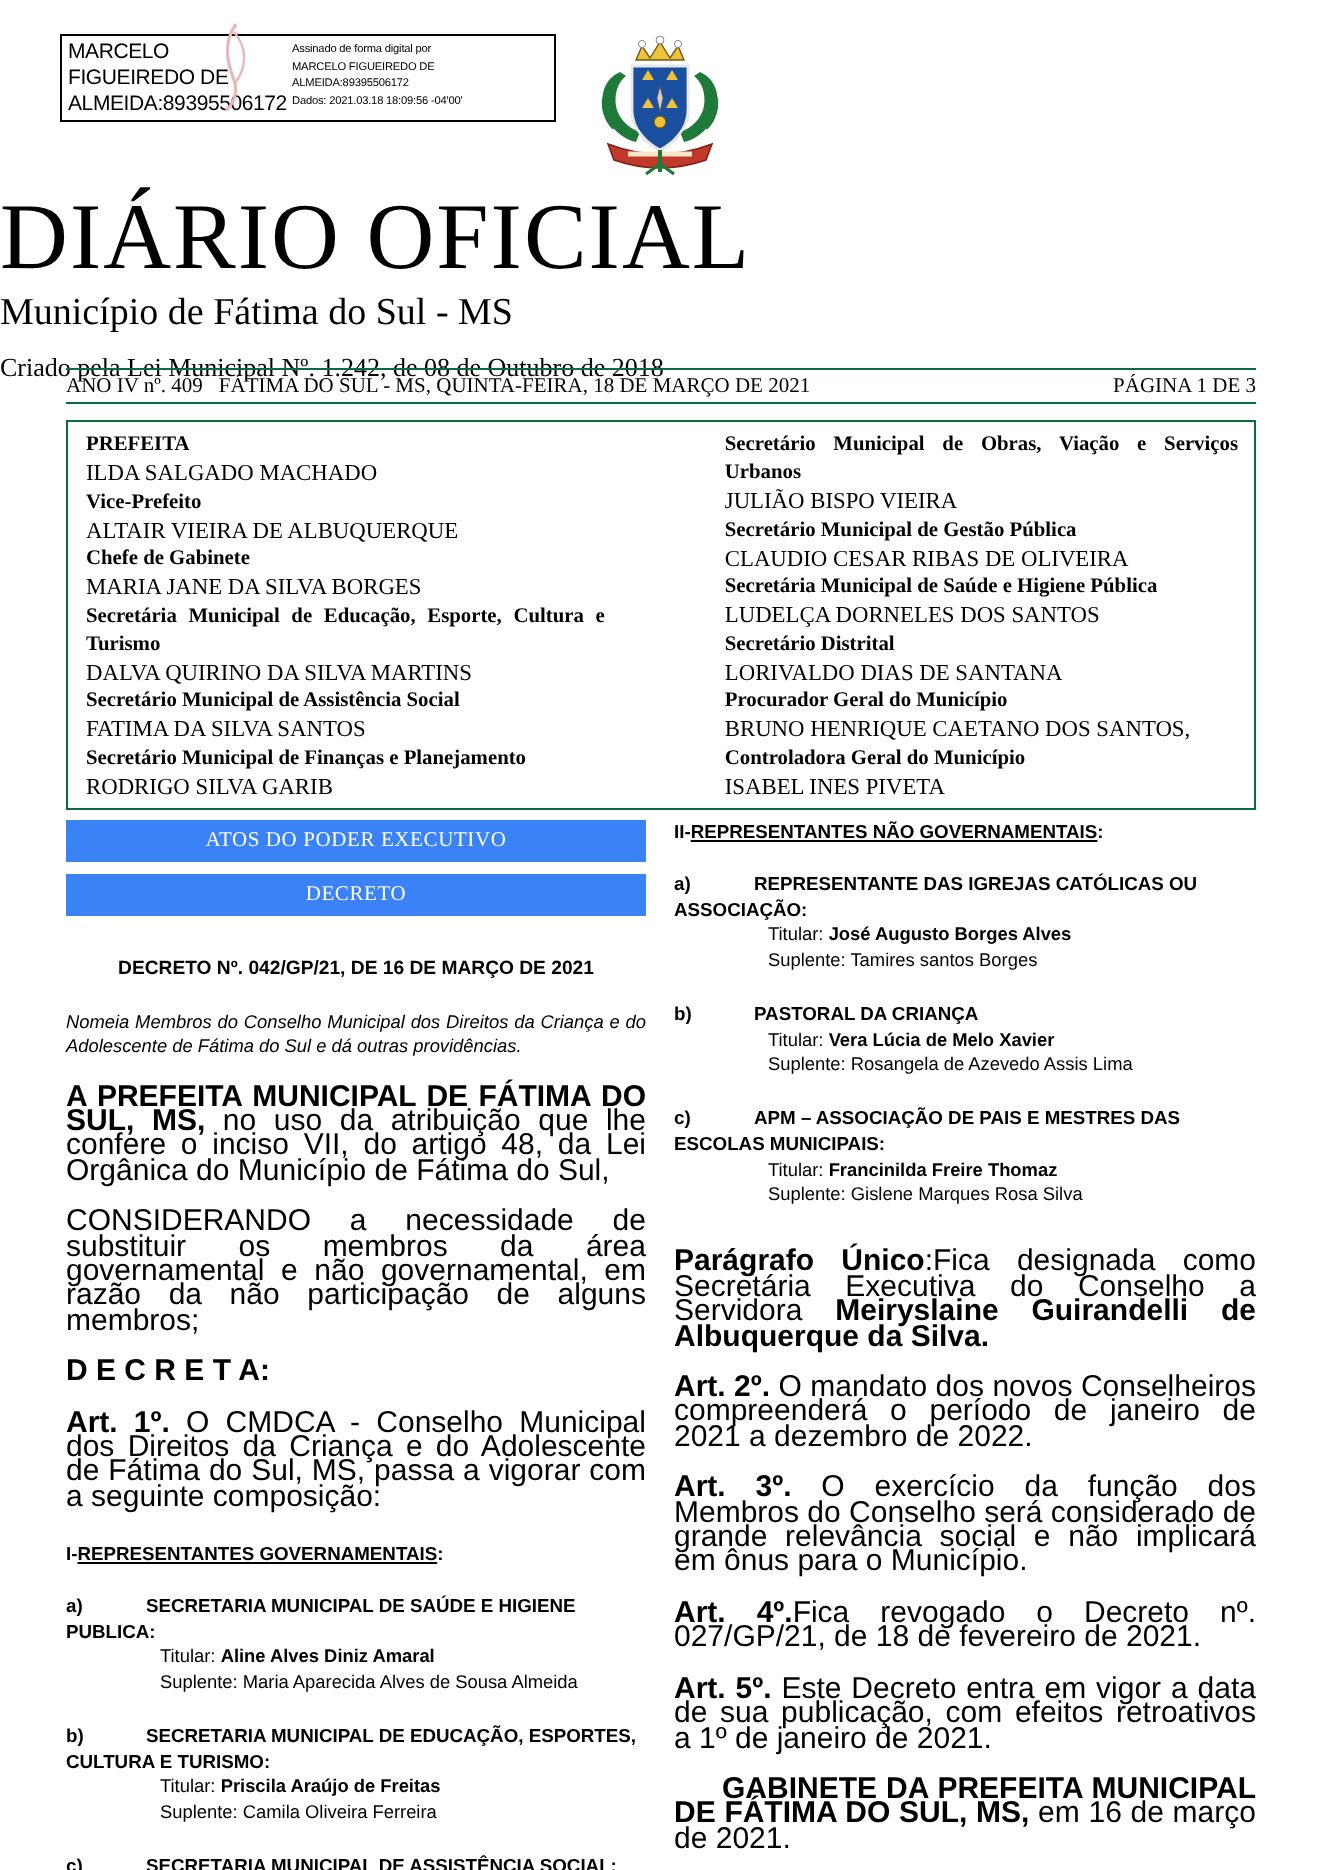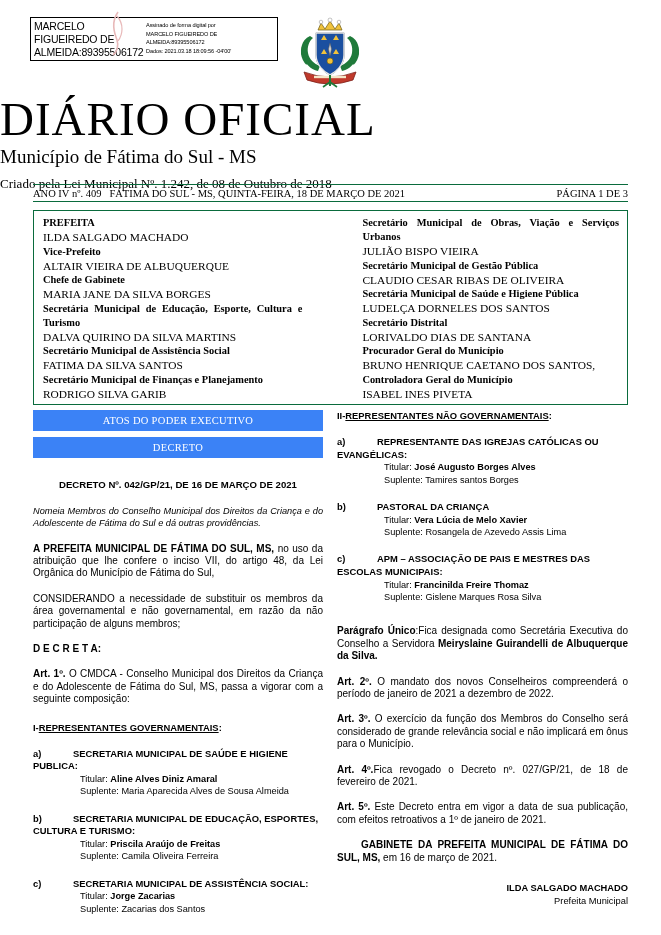--- a/index.html
+++ b/index.html
@@ -172,21 +172,21 @@
     font-family: "Liberation Serif", serif;
     font-size: 10.5px;
     line-height: 13px;
     padding: 4px 0;
     letter-spacing: 0.3px;
   }
   .green-bar.second { margin-top: 6px; }
 
   .body-txt {
     font-family: "Liberation Sans", sans-serif;
-    font-size: 10px;
+    font-size: 15px;
     line-height: 12.4px;
     text-align: justify;
   }
   .decree-title {
     font-family: "Liberation Sans", sans-serif;
     font-size: 9.6px;
     font-weight: bold;
     text-align: center;
     line-height: 13px;
     margin-top: 20px;
@@ -394,21 +394,21 @@
       </div>
     </div>
   </div>
 
   <div class="col-right">
     <div class="u-head" style="margin-top:0">
       <span>II-</span><span class="ul">REPRESENTANTES NÃO GOVERNAMENTAIS</span><span>:</span>
     </div>
 
     <div class="item">
-      <span class="letter">a)</span><span>REPRESENTANTE DAS IGREJAS CATÓLICAS OU EVANGÉLICAS:</span>
+      <span class="letter">a)</span><span>REPRESENTANTE DAS IGREJAS CATÓLICAS OU ASSOCIAÇÃO:</span>
       <div class="sub-line">
         <span>Titular:</span>
         <span class="nm">José Augusto Borges Alves</span>
       </div>
       <div class="sub-line">
         <span>Suplente:</span>
         <span>Tamires santos Borges</span>
       </div>
     </div>
 

